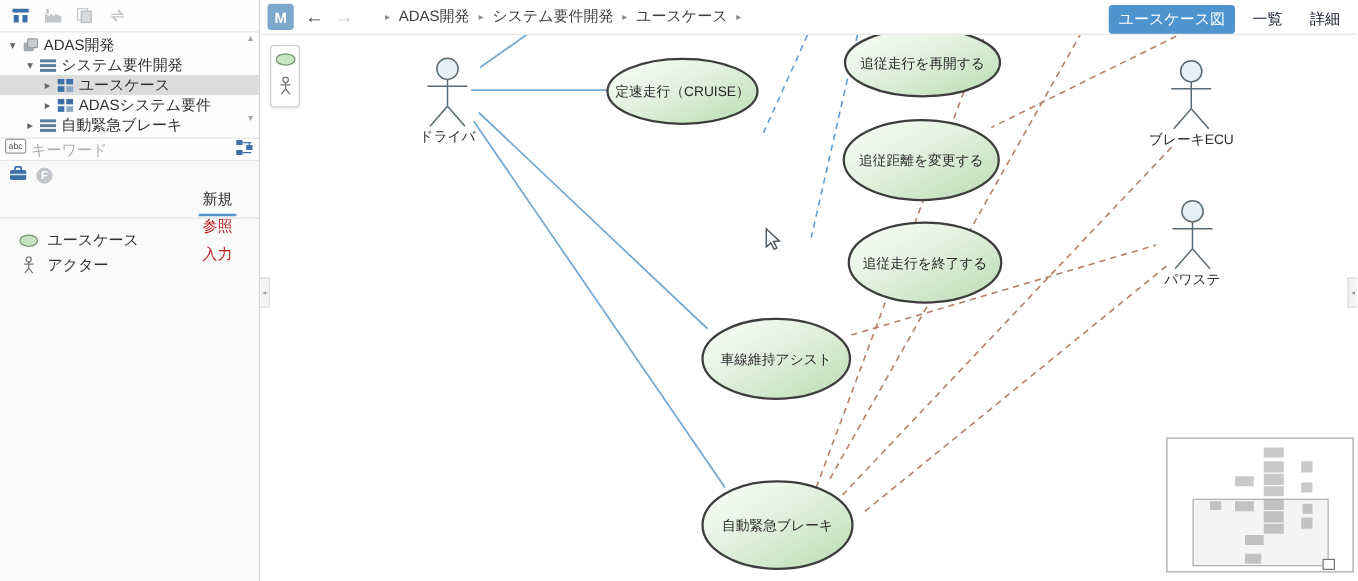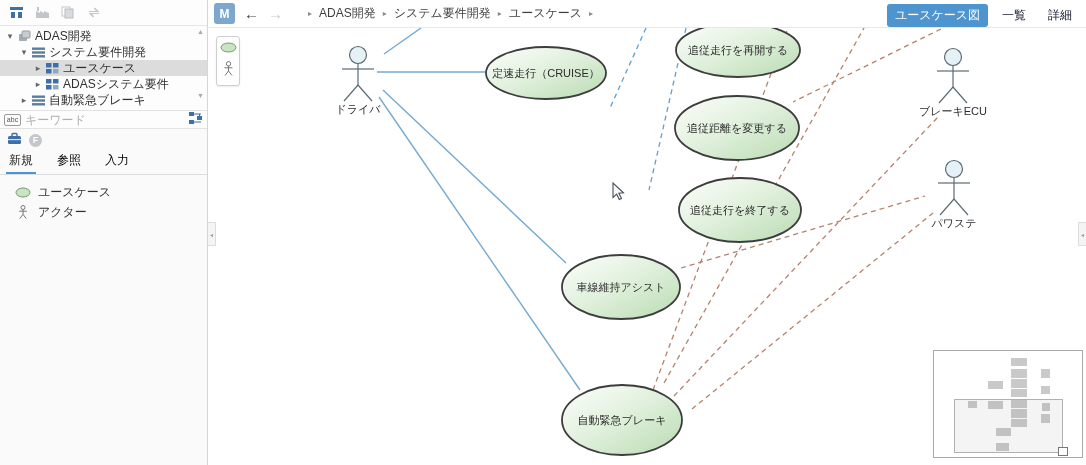--- a/index.html
+++ b/index.html
@@ -11,28 +11,28 @@
   .sidebar { position:relative; width:208px; height:465px; background:#fdfdfd; border-right:1px solid #d6d6d6; flex:none; }
   .sb-toolbar { height:26px; display:flex; align-items:center; gap:8px; padding-left:7px; border-bottom:1px solid #e6e6e6; }
   .sb-toolbar .tbtn { width:18px; height:16px; display:flex; align-items:center; justify-content:center; }
   .tree { position:relative; padding-top:2px; height:80px; }
   .tree-row { height:16px; display:flex; align-items:center; white-space:nowrap; cursor:default; }
   .tree-row.selected { background:#dcdcdc; }
   .tree-arrow { width:12px; text-align:center; font-size:9px; color:#666; flex:none; }
   .tree-ico { width:16px; display:flex; justify-content:center; flex:none; margin-right:3px; }
   .tree-label { font-size:12px; color:#303030; }
   .scroll-glyph { position:absolute; right:3px; font-size:7px; color:#a9a9a9; }
-  .search-row { height:19px; margin-top:4px; border-top:1px solid #e3e3e3; border-bottom:1px solid #e3e3e3; display:flex; align-items:center; padding:0 4px; }
+  .search-row { height:19px; margin-top:4px; border-top:1px solid #e3e3e3; border-bottom:1px solid #e3e3e3; display:flex; padding:0 4px; }
   .abc-ico { width:17px; height:12px; border:1px solid #9a9a9a; border-radius:2px; font-size:7px; color:#555; display:flex; align-items:center; justify-content:center; margin-right:4px; flex:none; }
   .search-row input { flex:1; border:none; outline:none; background:transparent; font-size:12px; color:#333; font-family:inherit; }
   .search-row input::placeholder { color:#b0b0b0; }
   .tool-row { height:22px; display:flex; align-items:center; gap:7px; padding-left:7px; background:#fafafa; }
   .f-badge { width:13px; height:13px; border-radius:50%; background:#c3c7cb; color:#fff; font-size:9px; font-weight:bold; display:flex; align-items:center; justify-content:center; }
-  .tabs { height:24px; display:flex; align-items:flex-end; padding-left:6px; border-bottom:1px solid #ddd; background:#fafafa; }
-  .tab { margin-right:18px; padding:0 3px 3px 3px; font-size:12px; color:#000000; cursor:default; border-bottom:2px solid transparent; }
+  .tabs { height:24px; display:flex; align-items:flex-end; padding-left:6px; border-bottom:1px solid #ddd; background:#fafafa;flex-direction:column; }
+  .tab { margin-right:18px; padding:0 3px 3px 3px; font-size:12px; color:#b91c1c; cursor:default; border-bottom:2px solid transparent; }
   .tab.active { color:#1f1f1f; border-bottom-color:#4e95d0; }
   .palette { padding:7px 0 0 14px; background:#fafafa; height:295px; }
   .pal-row { height:20px; display:flex; align-items:center; gap:6px; }
   .pal-ico { width:18px; display:flex; justify-content:center; }
   .pal-label { font-size:12px; color:#303030; }
 
   
   .main { position:relative; flex:1; height:465px; background:#fff; }
   .topbar { position:absolute; left:0; top:0; right:0; height:28px; background:#fff; border-bottom:1px solid #e8e8e8; display:flex; align-items:center; }
   .m-btn { width:21px; height:21px; margin-left:6px; border-radius:3px; background:#7da7cc; color:#fff; font-weight:bold; font-size:12px; display:flex; align-items:center; justify-content:center; flex:none; }

